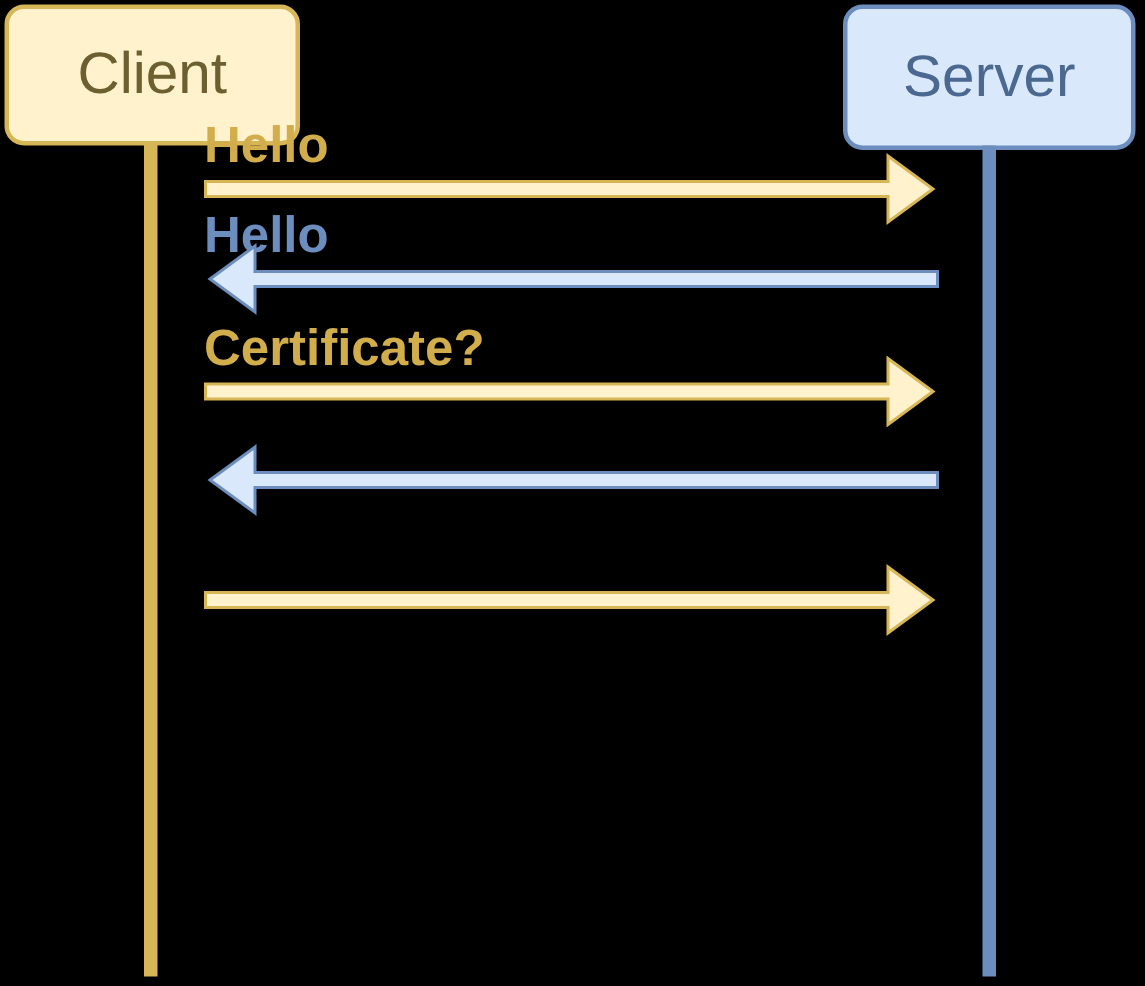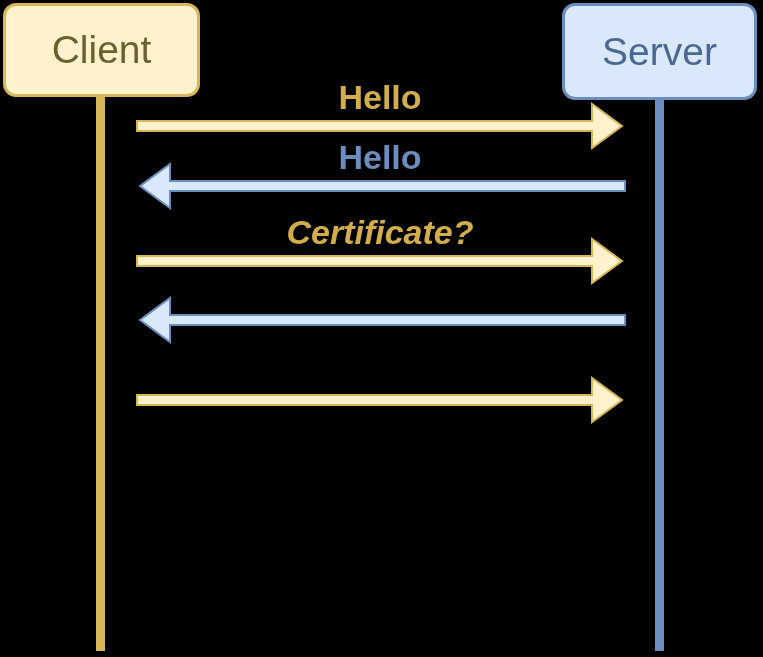--- a/index.html
+++ b/index.html
@@ -24,35 +24,35 @@
   .actor-server{
     left:562px;top:3px;width:189px;height:91px;
     background:#DAE8FC;border:3px solid #6C8EBF;color:#4A6890;
   }
   .lifeline{position:absolute;width:9px;}
   .lifeline-client{left:96px;top:94px;height:557px;background:#D6B656;}
   .lifeline-server{left:655px;top:97px;height:554px;background:#6C8EBF;}
   .msg-label{
     position:absolute;
     left:136px;width:488px;
-    text-align:center;
+    text-align:left;
     font-size:34px;font-weight:bold;line-height:34px;
     white-space:pre;
   }
   .msg-label.gold{color:#D2AD4B;}
   .msg-label.blue{color:#6C8EBF;}
   .arrow{position:absolute;}
   .arrow.yellow{left:136px;}
   .arrow.blue{left:138px;}
   .arrow.yellow polygon{fill:#FFF2CC;stroke:#D6B656;stroke-width:2;stroke-linejoin:miter;}
   .arrow.blue polygon{fill:#DAE8FC;stroke:#6C8EBF;stroke-width:2;stroke-linejoin:miter;}
   
   .l1{top:80px;}  .a1{top:102px;}
   .l2{top:140px;} .a2{top:162px;}
-  .l3{top:215px;font-style:italic;} .a3{top:237px;}
+  .l3{top:215px;} .a3{top:237px;}
   .l4{top:274px;} .a4{top:296px;}
   .l5{top:354px;} .a5{top:376px;}
 </style>
 </head>
 <body>
 
 <div class="canvas">
 
   <div class="actor-box actor-client">
     <span>Client</span>

